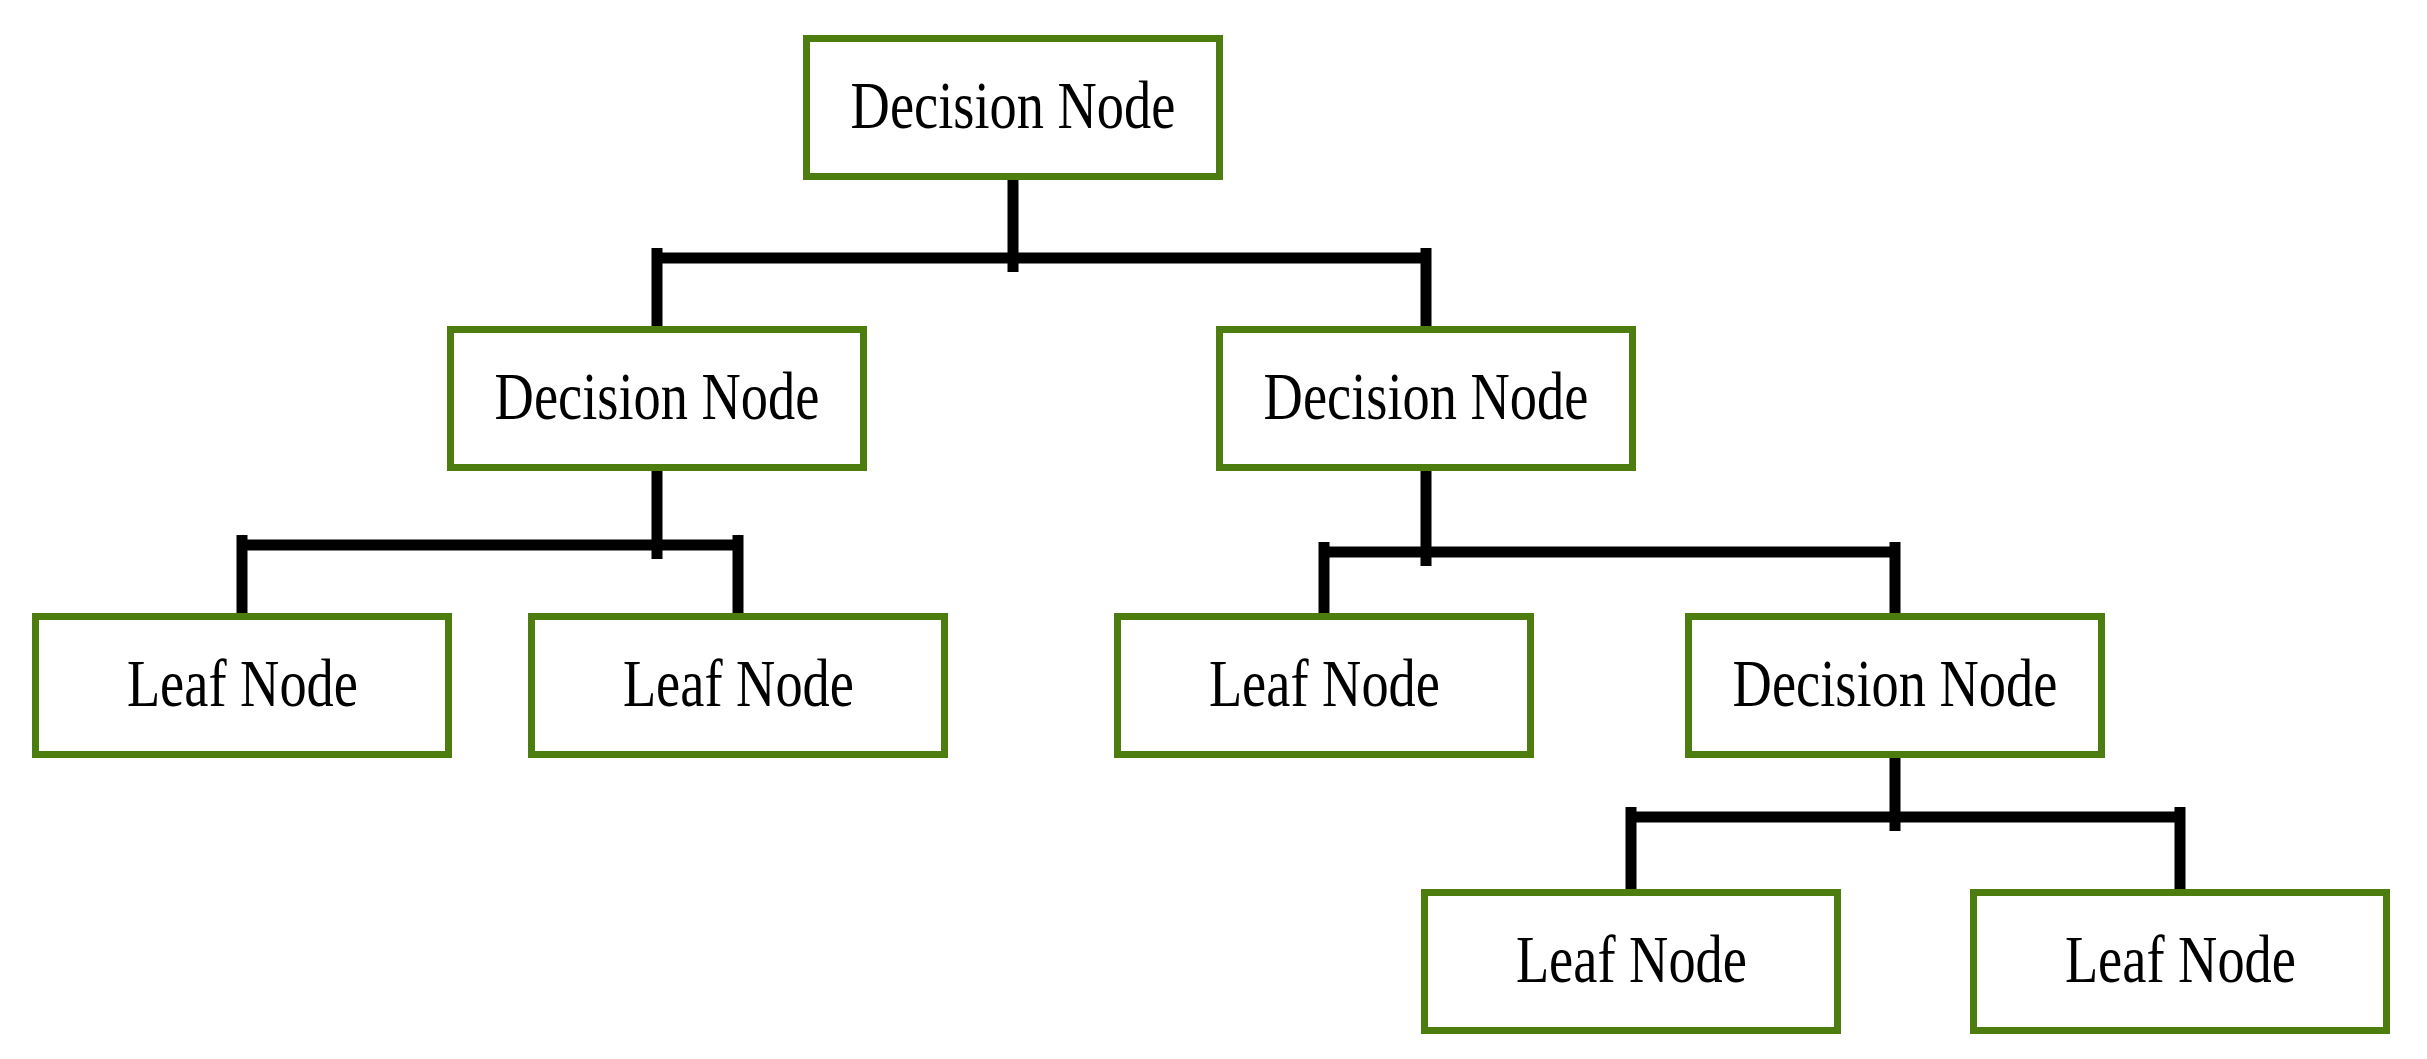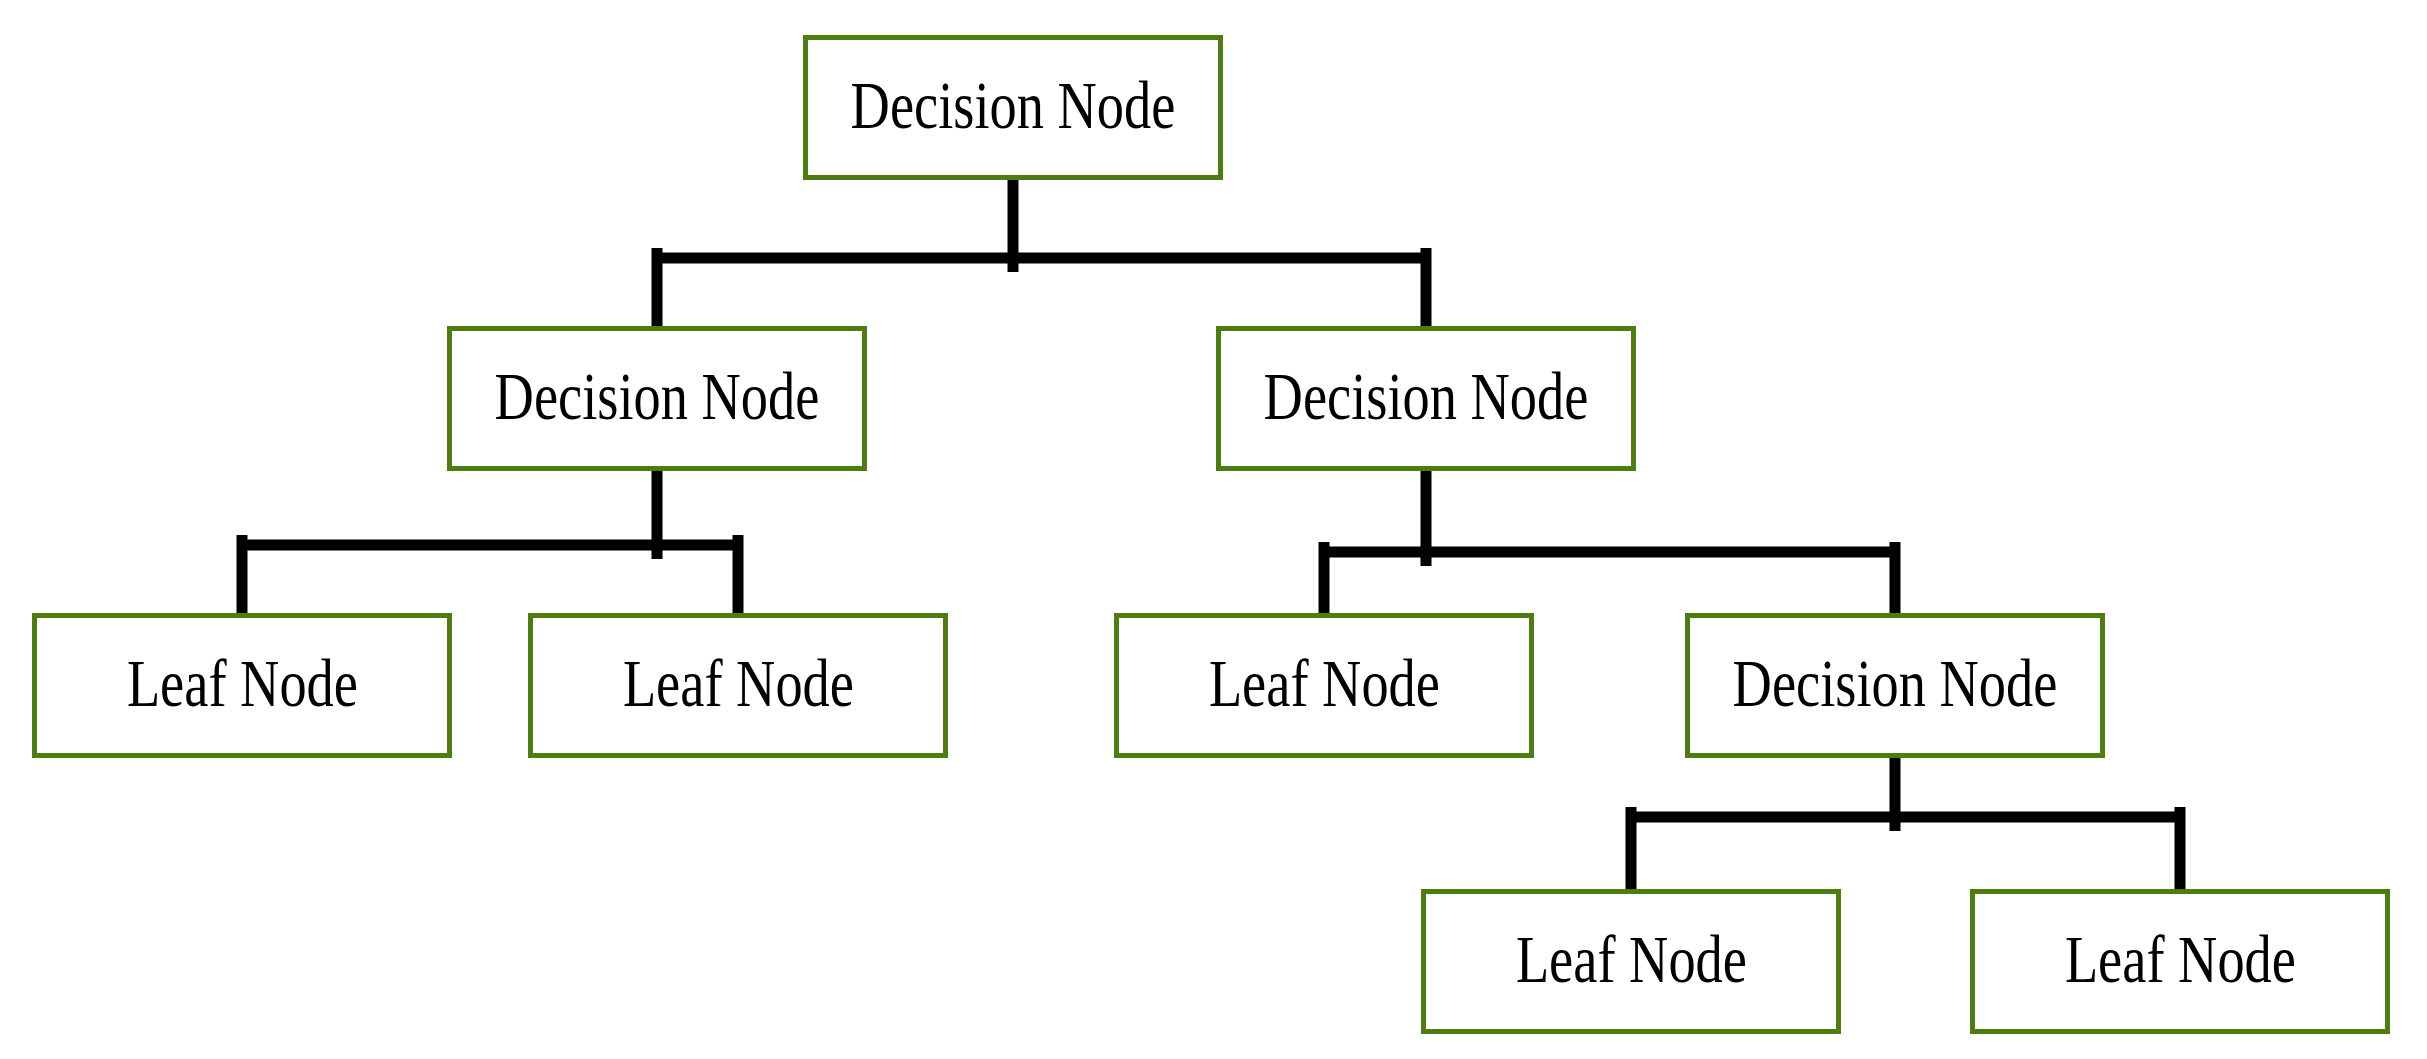--- a/index.html
+++ b/index.html
@@ -20,21 +20,21 @@
     left: 0;
     top: 0;
     width: 2427px;
     height: 1059px;
   }
   .node {
     position: absolute;
     width: 420px;
     height: 145px;
     box-sizing: border-box;
-    border: 5px solid #4d7c0f;
+    border: 7px solid #4d7c0f;
     background: #ffffff;
     display: flex;
     align-items: center;
     justify-content: center;
   }
   .node .lbl {
     display: block;
     font-size: 68px;
     line-height: 1;
     color: #000000;

